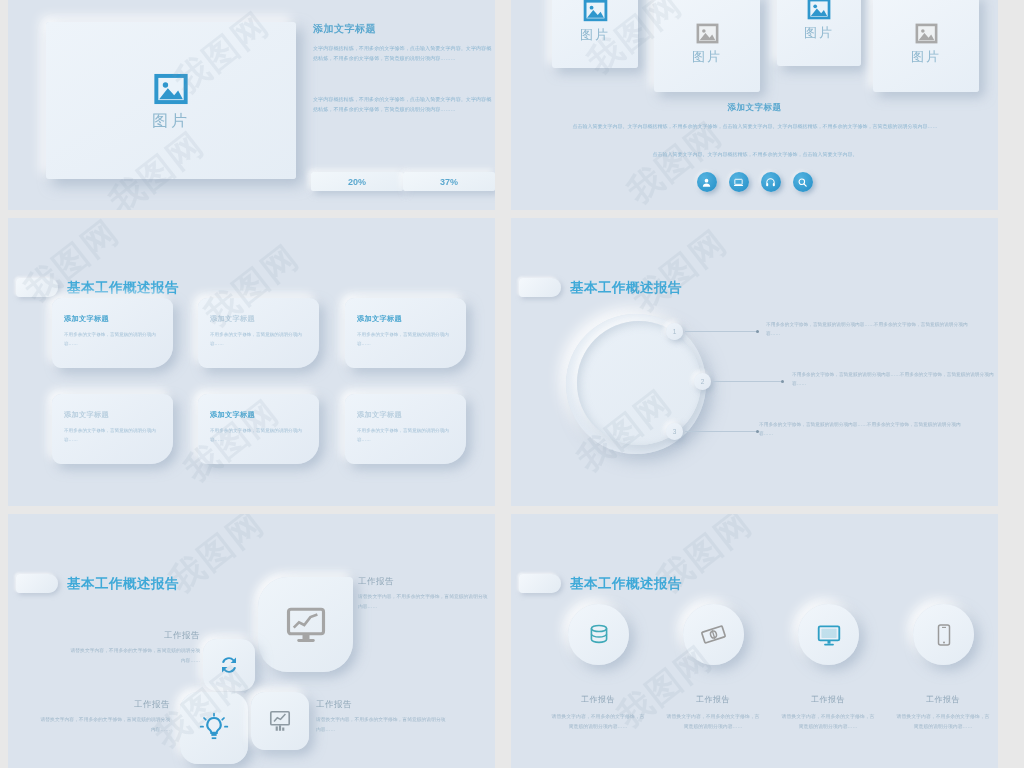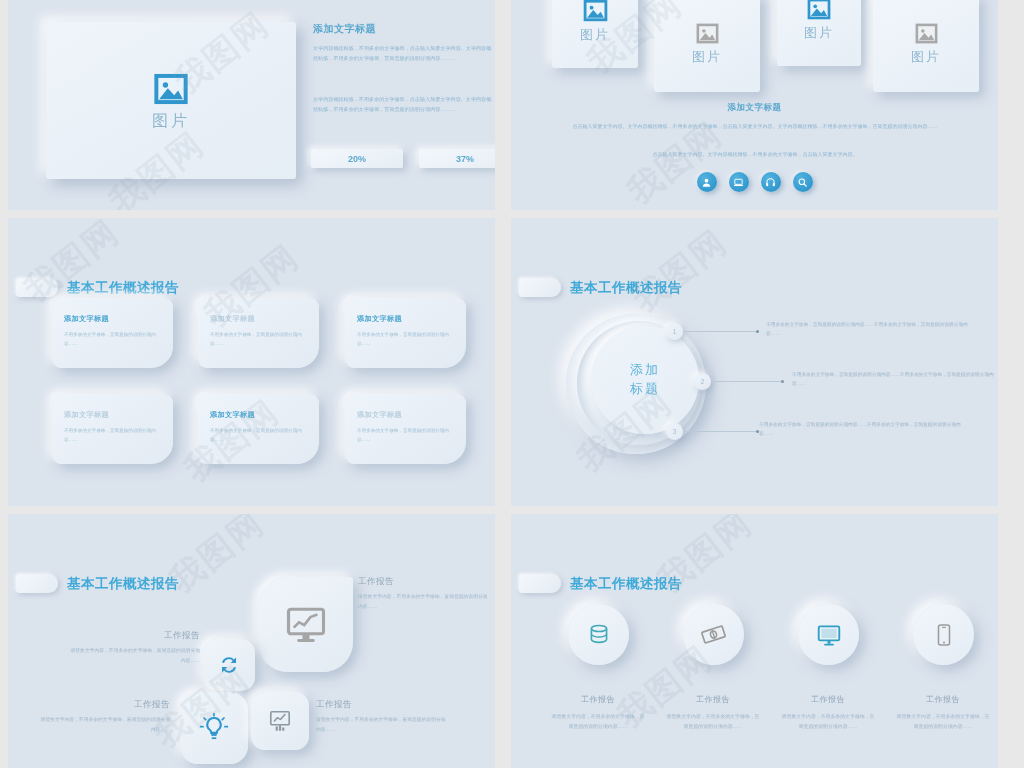--- a/index.html
+++ b/index.html
@@ -57,21 +57,21 @@
     box-shadow: 6px 6px 14px rgba(150,168,190,.6), -5px -5px 12px rgba(255,255,255,.95);
     display: flex; flex-direction: column;
     align-items: center; justify-content: center; gap: 3px;
   }
   .ph-label { font-size: 16px; color: #8fb8cf; letter-spacing: 3px; }
   .ph-label.sm { font-size: 13px; letter-spacing: 2px; }
 
   .s1-title { position:absolute; left:305px; top:22px; font-size:10px; font-weight:bold; color:#5ba8cf; letter-spacing:.5px;}
   .s1-p1 { position:absolute; left:305px; top:44px; width:182px; font-size:5.1px; line-height:1.95; color:#8bb5d0; }
   .s1-p2 { position:absolute; left:305px; top:95px; width:182px; font-size:5.1px; line-height:1.95; color:#8bb5d0; }
-  .pct-row { position:absolute; left:303px; top:149px; display:flex; gap:16px; }
+  .pct-row { position:absolute; left:303px; top:172px; display:flex; gap:0; }
   .pct-pill {
     width: 92px; height: 19px; border-radius: 2px;
     background: linear-gradient(160deg,#f2f7fb 0%, #e6eef5 100%);
     box-shadow: 3px 3px 7px rgba(158,175,196,.6), -2px -2px 6px rgba(255,255,255,.95);
     display:flex; align-items:center; justify-content:center;
     font-size: 9px; color: #5ba8cf; font-weight: bold;
   }
 
   
   .card-img {
@@ -317,24 +317,20 @@
   </div>
 
   <div class="slide s4">
     <div class="sec-head">
       <div class="sec-tab"></div>
       <div class="sec-title">基本工作概述报告</div>
     </div>
 
     <div class="ring-outer"></div>
     <div class="ring-mid"></div>
-    <div class="ring-inner">
-      <span>添加</span>
-      <span>标题</span>
-    </div>
 
     <div class="num-dot" style="left:155px; top:105px;">1</div>
     <div class="lead-line" style="left:174px; top:113px; width:74px;"></div>
     <div class="lead-dot" style="left:245px; top:112px;"></div>
     <div class="lead-txt" style="left:255px; top:102px; width:212px;">不用多余的文字修饰，言简意赅的说明分项内容……不用多余的文字修饰，言简意赅的说明分项内容……</div>
 
     <div class="num-dot" style="left:183px; top:155px;">2</div>
     <div class="lead-line" style="left:202px; top:163px; width:70px;"></div>
     <div class="lead-dot" style="left:270px; top:162px;"></div>
     <div class="lead-txt" style="left:281px; top:152px; width:204px;">不用多余的文字修饰，言简意赅的说明分项内容……不用多余的文字修饰，言简意赅的说明分项内容……</div>

